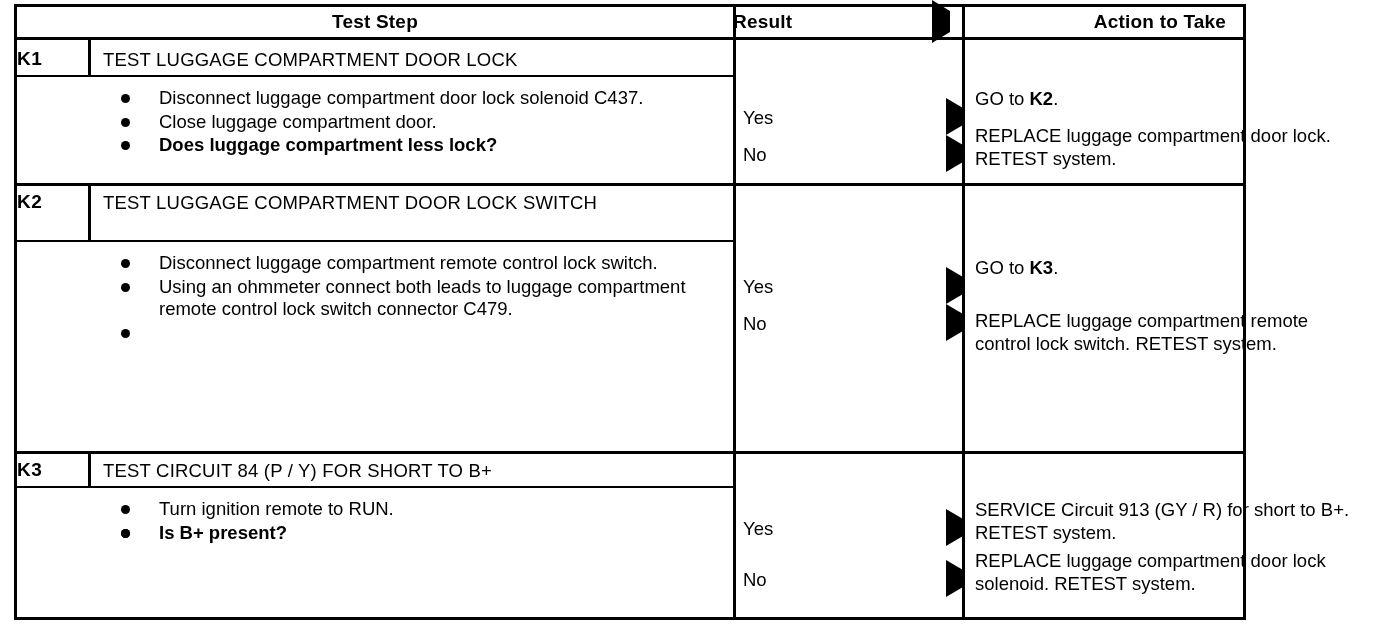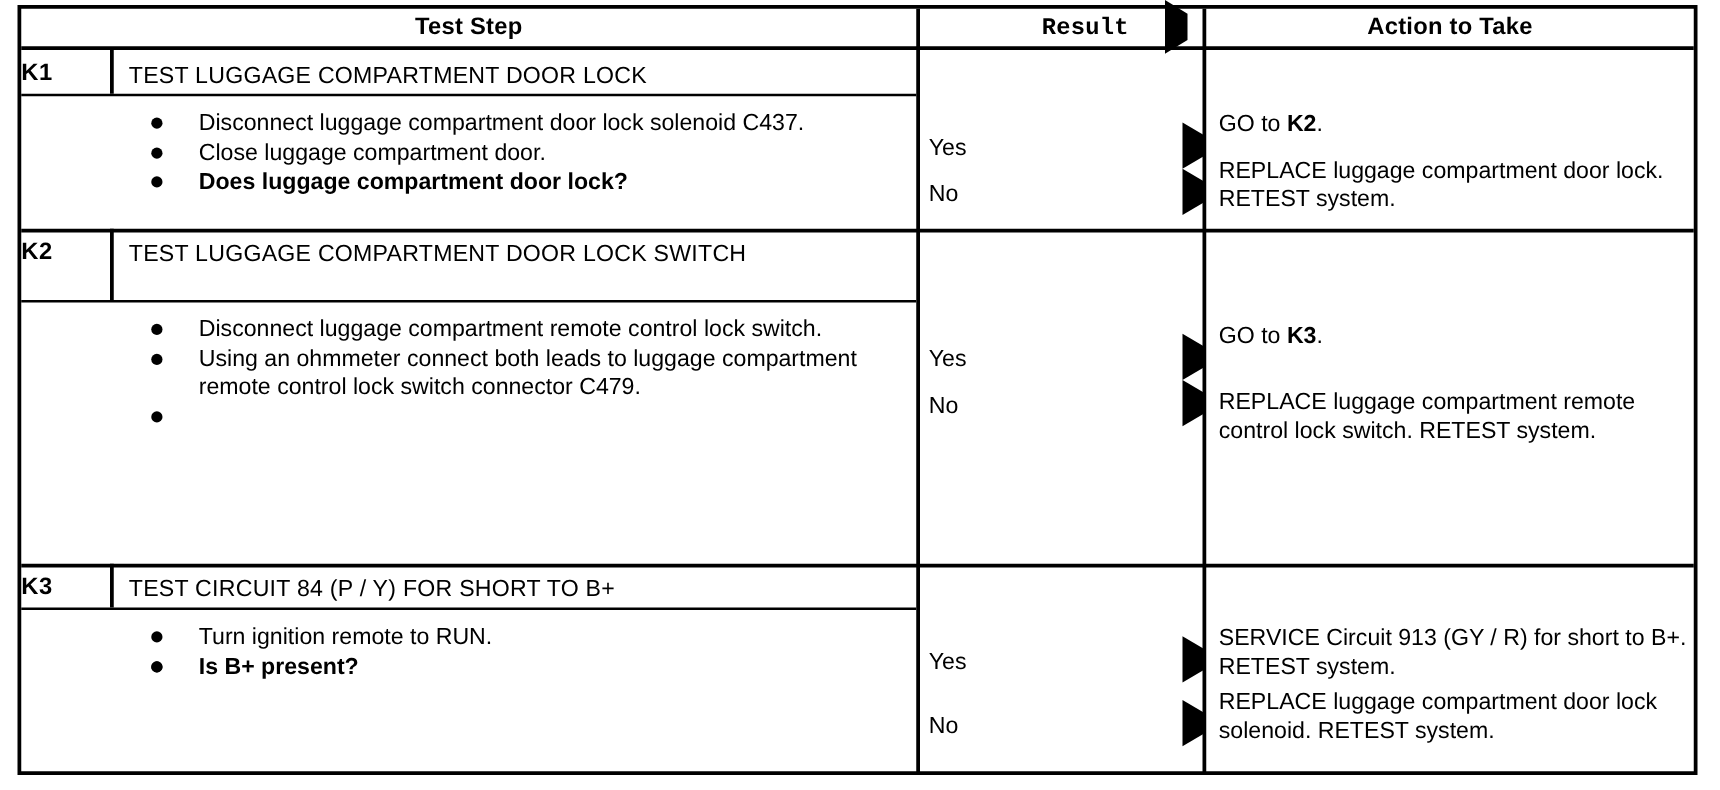--- a/index.html
+++ b/index.html
@@ -21,21 +21,21 @@
     width: 1376px;
     height: 632px;
     overflow: hidden;
   }
 
   
   .table-frame {
     position: absolute;
     left: 14px;
     top: 4px;
-    width: 1344px;     
+    width: 1232px;     
     height: 616px;     
     border: 3px solid #000;
     box-sizing: border-box;
   }
 
   
   .header-row {
     position: absolute;
     left: 0;
     top: 0;
@@ -63,22 +63,21 @@
     position: relative;
     width: 100%;
     height: 100%;
     display: flex;
     align-items: center;
   }
   .hdr-result-label {
     position: absolute;
     left: 0;
     width: 170px;
-    text-align: right;
-    font-family: Liberation Mono, monospace;
+    text-align: left;
   }
   .hdr-arrow {
     position: absolute;
     right: 12px;
     top: 50%;
     transform: translateY(-50%);
   }
 
   
   .tri {
@@ -232,21 +231,21 @@
     <div class="hrule" style="top:444px;"></div>
     <div class="hrule-title" style="top:479px;"></div>
 
     <div>
       <div class="knum" style="top:41px;">K1</div>
       <div class="step-title" style="top:41px;">TEST LUGGAGE COMPARTMENT DOOR LOCK</div>
 
       <ul class="bullets" style="top:80px;">
         <li><span class="dot"></span><span>Disconnect luggage compartment door lock solenoid C437.</span></li>
         <li><span class="dot"></span><span>Close luggage compartment door.</span></li>
-        <li class="b"><span class="dot"></span><span>Does luggage compartment door lock?</span></li>
+        <li class="b"><span class="dot"></span><span>Does luggage compartment less lock?</span></li>
       </ul>
 
       <div class="res-item" style="top:80px;">
         <span class="res-label">Yes</span>
         <span class="res-arrow"><span class="tri tri-sm"></span></span>
       </div>
       <div class="act-item" style="top:80px;">
         <span>GO to </span><b>K2</b><span>.</span>
       </div>
 

